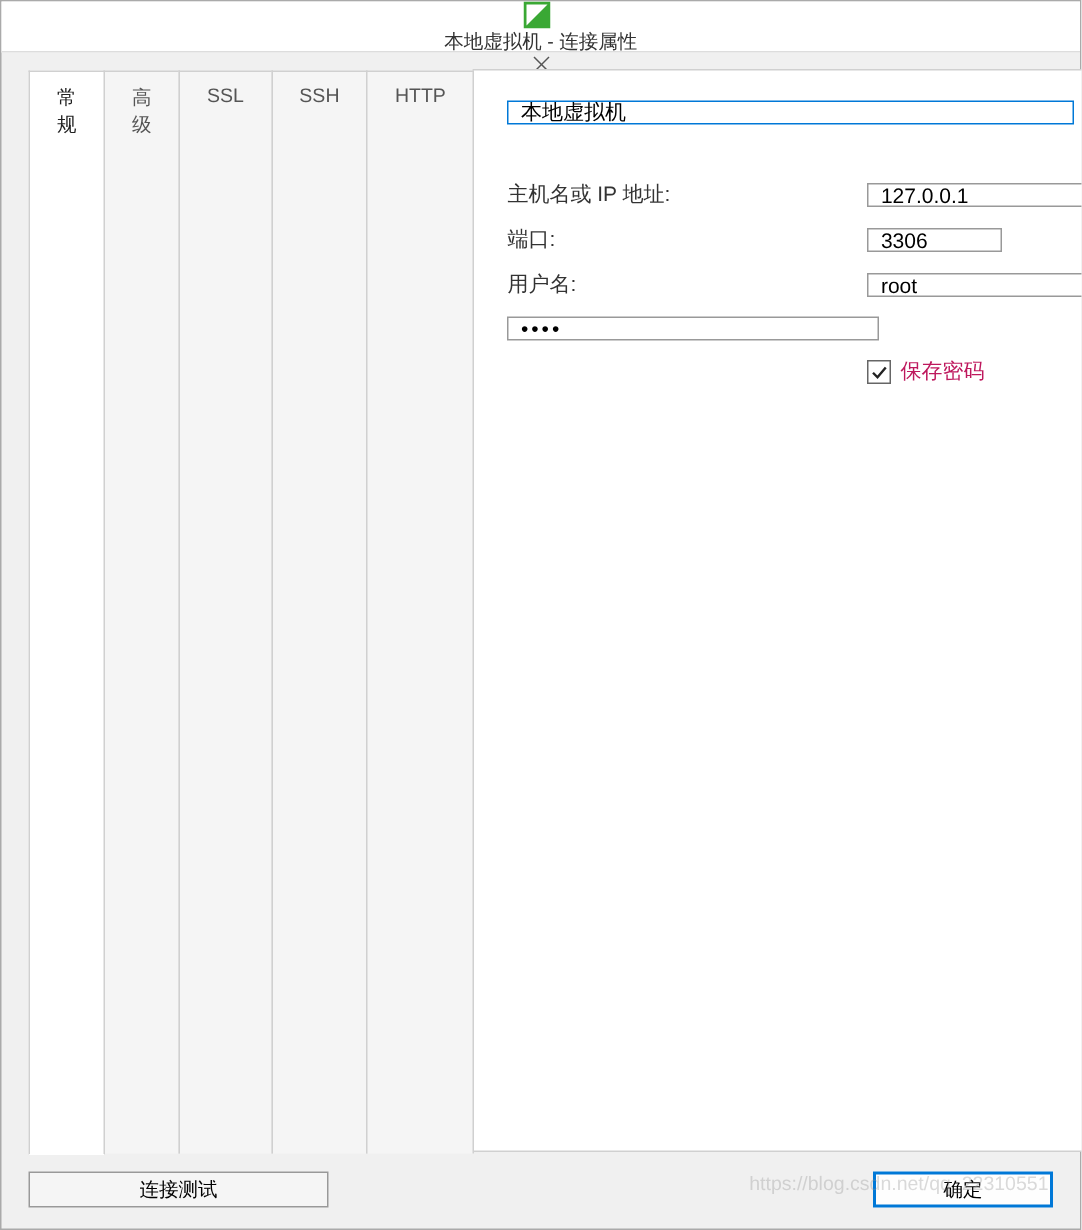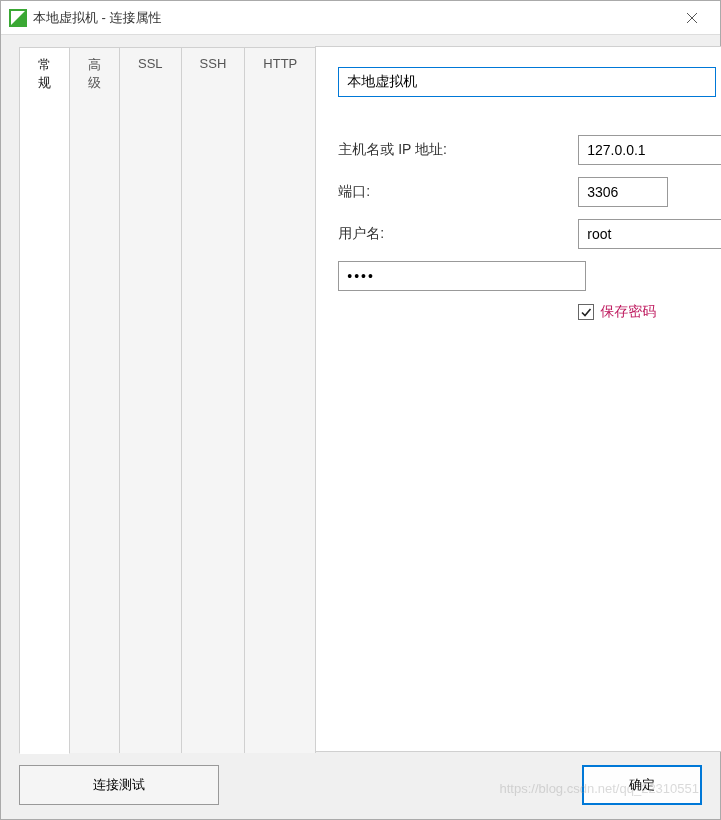--- a/index.html
+++ b/index.html
@@ -21,22 +21,23 @@
       background: #f0f0f0;
       border: 1px solid #aaa;
       display: flex;
       flex-direction: column;
     }
     .titlebar {
       height: 34px;
       background: #ffffff;
       display: flex;
       align-items: center;
-      padding: 0 8px;
+      padding: 0 24px;
       border-bottom: 1px solid #ddd;
+      flex-direction: column;
     }
     .titlebar-icon {
       width: 18px;
       height: 18px;
       margin-right: 6px;
     }
     .titlebar-title {
       flex: 1;
       color: #333;
       font-size: 13px;
@@ -96,21 +97,21 @@
     }
     .form-row.gap-after {
       margin-bottom: 38px;
     }
     .form-label {
       width: 240px;
       color: #333;
       font-size: 14px;
     }
     .form-input {
-      height: 30px;
+      height: 16px;
       border: 1px solid #999;
       padding: 0 8px;
       font-size: 14px;
       font-family: inherit;
       outline: none;
       background: #fff;
     }
     .input-conn-name {
       width: 378px;
       border: 1px solid #0078d7;
@@ -150,21 +151,21 @@
     .checkbox-label {
       font-size: 14px;
       color: #be185d;
     }
     .button-bar {
       display: flex;
       padding: 12px 18px 14px 18px;
       gap: 10px;
     }
     .btn {
-      height: 40px;
+      height: 24px;
       border: 1px solid #999;
       background: #f5f5f5;
       font-size: 13px;
       font-family: inherit;
       cursor: pointer;
       display: flex;
       align-items: center;
       justify-content: center;
     }
     .btn-test {

